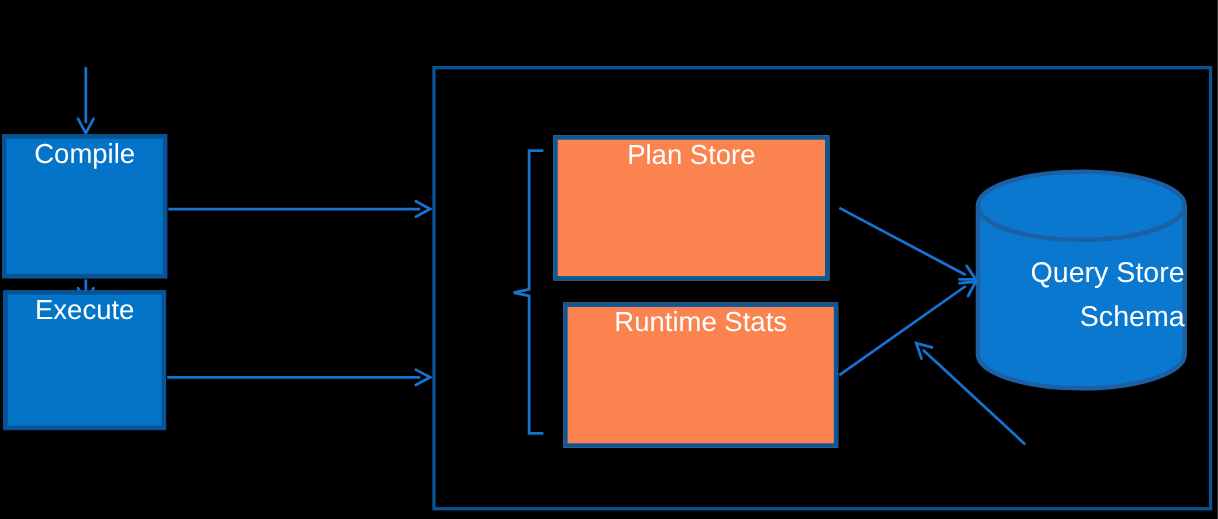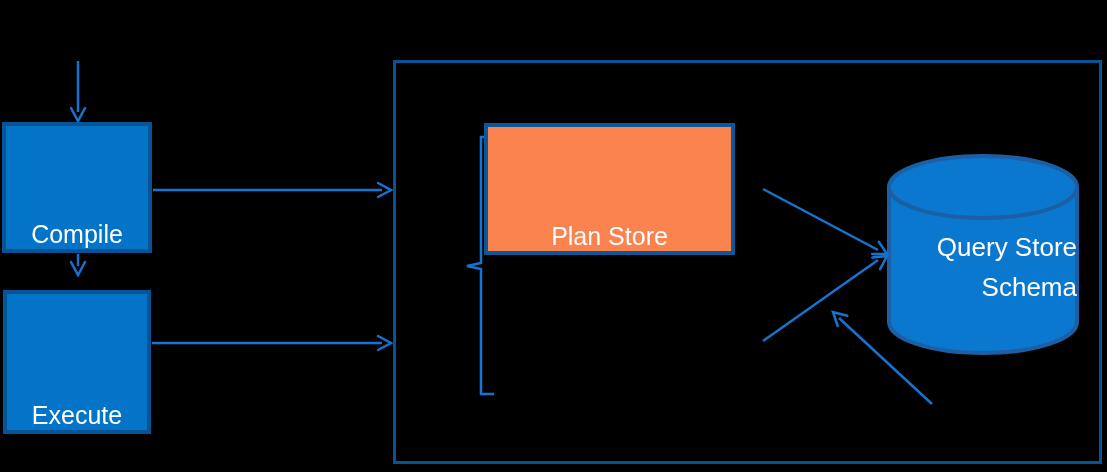--- a/index.html
+++ b/index.html
@@ -7,43 +7,43 @@
     position:relative;
     width:1107px;height:472px;
     background:var(--background,#000);
     font-family:"Liberation Sans","DejaVu Sans",sans-serif;
     overflow:hidden;
   }
   .stage svg{position:absolute;left:0;top:0;}
   .node{
     position:absolute;
     box-sizing:border-box;
-    display:flex;align-items:flex-end;justify-content:center;
+    display:flex;align-items:flex-start;justify-content:center;
     color:var(--label,#fff);
     font-size:25px;font-weight:400;
     text-align:center;
   }
   .proc{
     background:var(--node-fill);
     border:4px solid var(--node-border);
   }
   .store{
     background:var(--store-fill);
     border:4px solid var(--store-border);
   }
   .boundary{
     position:absolute;
     left:393px;top:60px;width:709px;height:404px;
     box-sizing:border-box;
     border:3px solid var(--boundary-border);
     background:transparent;
   }
   .compile{left:2px;top:122px;width:150px;height:131px;}
-  .execute{left:3px;top:290px;width:148px;height:144px;}
-  .plan-store{left:484px;top:123px;width:251px;height:132px;}
+  .execute{left:3px;top:264px;width:148px;height:127px;}
+  .plan-store{left:503px;top:123px;width:251px;height:132px;}
   .runtime-stats{left:512px;top:275px;width:250px;height:132px;}
   .cyl-label{
     position:absolute;left:889px;top:227px;width:188px;
     color:var(--label,#fff);
     font-size:26px;line-height:1.55;text-align:right;
   }
   .link{stroke:var(--arrow);stroke-width:2.5;fill:none;}
   .head{stroke:var(--arrow);stroke-width:2.5;fill:none;stroke-linecap:round;}
   .cyl-shape{fill:var(--cyl-fill);stroke:var(--cyl-border);stroke-width:4;}
 </style>
@@ -102,16 +102,19 @@
   <div class="node proc compile">
     <span>Compile</span>
   </div>
   <div class="node proc execute">
     <span>Execute</span>
   </div>
 
   <div class="node store plan-store">
     <span>Plan Store</span>
   </div>
+  <div class="node store runtime-stats">
+    <span>Runtime Stats</span>
+  </div>
 
   <div class="cyl-label">Query Store Schema</div>
 
 </div>
 
 </body></html>

